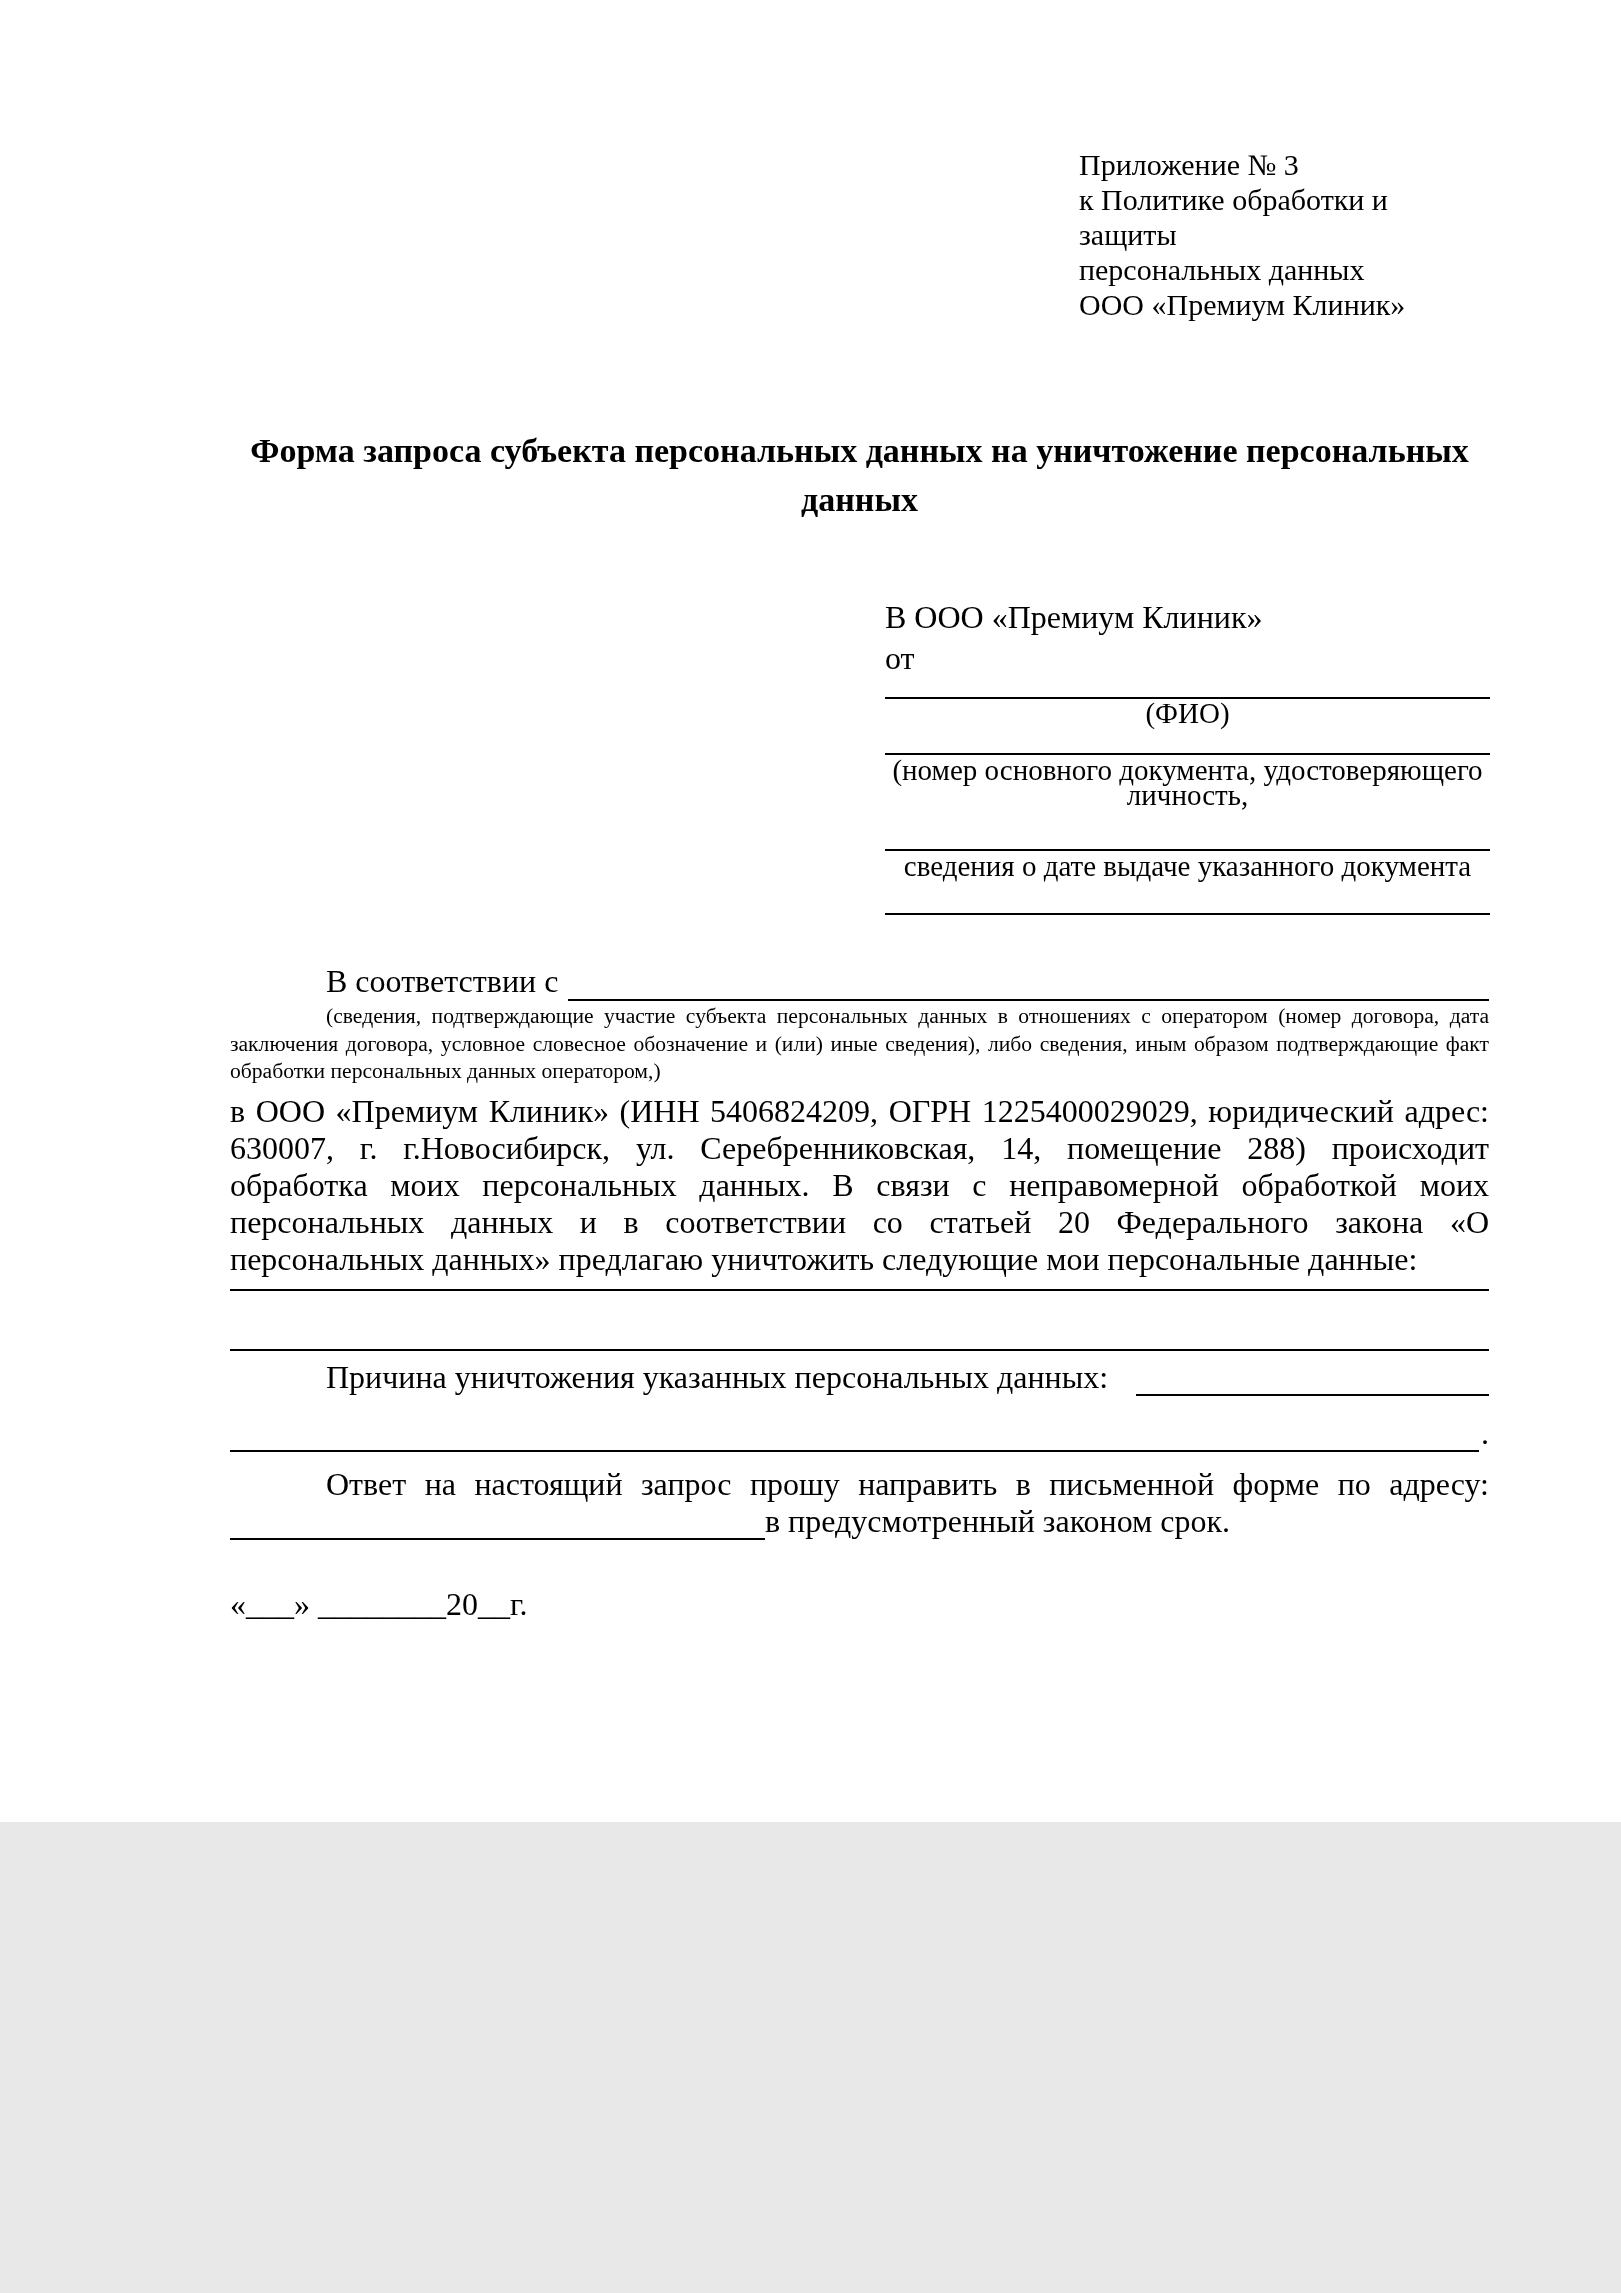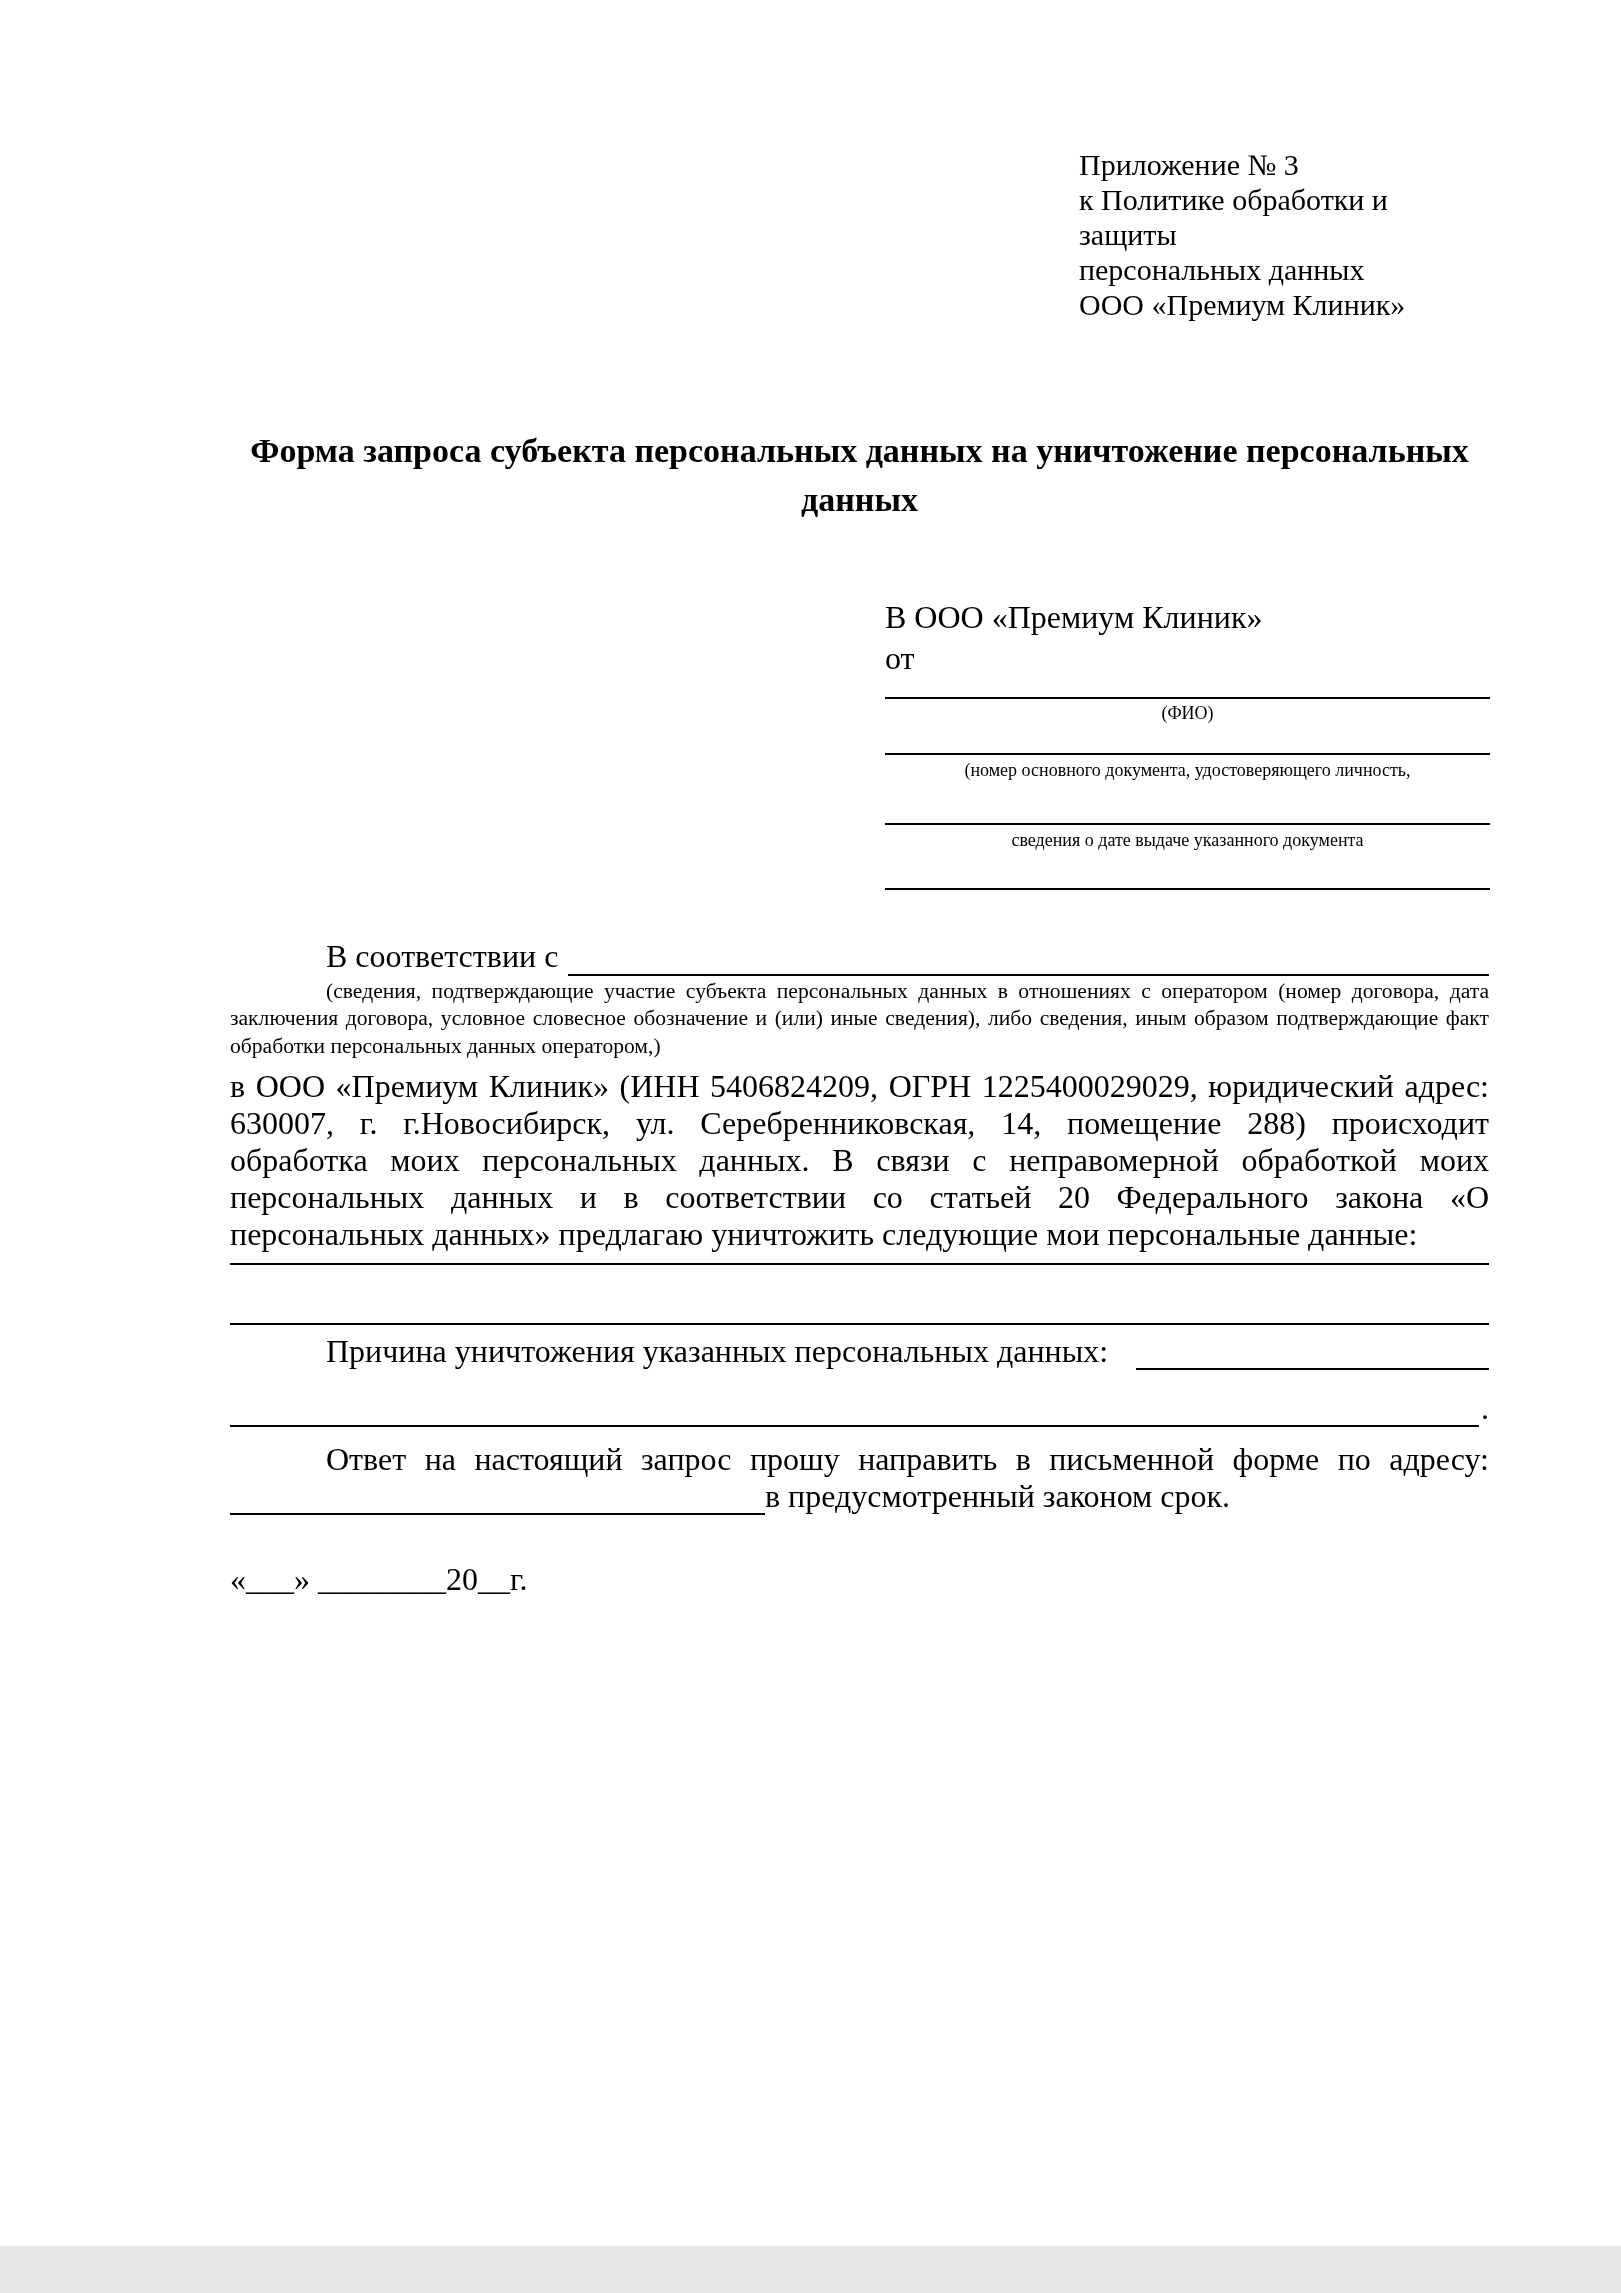--- a/index.html
+++ b/index.html
@@ -1,20 +1,20 @@
 <!DOCTYPE html>
 <html lang="ru"><head>
 <meta charset="utf-8">
 <style>
   * { margin: 0; padding: 0; box-sizing: border-box; }
   html, body { background: #e8e8e8; }
   .page {
     position: relative;
     width: 1621px;
-    height: 2246px;
+    height: 1822px;
     margin: 0 auto;
     background: #ffffff;
     color: #000000;
     font-family: "Liberation Serif", "DejaVu Serif", serif;
     font-size: 32px;
     overflow: hidden;
   }
   .content {
     position: absolute;
     left: 230px;
@@ -47,21 +47,21 @@
     margin-left: 655px;
     width: 605px;
   }
   .addr-to, .addr-from { font-size: 32px; line-height: 41px; }
   .fill-line { border-bottom: 2.9px solid #000; }
   .f-fio   .fill-line { height: 19.6px; }
   .f-doc   .fill-line { height: 28px; }
   .f-date  .fill-line { height: 42px; }
   .f-organ .fill-line { height: 36px; }
   .caption {
-    font-size: 18px;
+    font-size: 29px;
     line-height: 25.5px;
     text-align: center;
     margin-top: 2.9px;
   }
 
   
   .accordance {
     margin-top: 47px;
     display: flex;
     align-items: flex-end;

